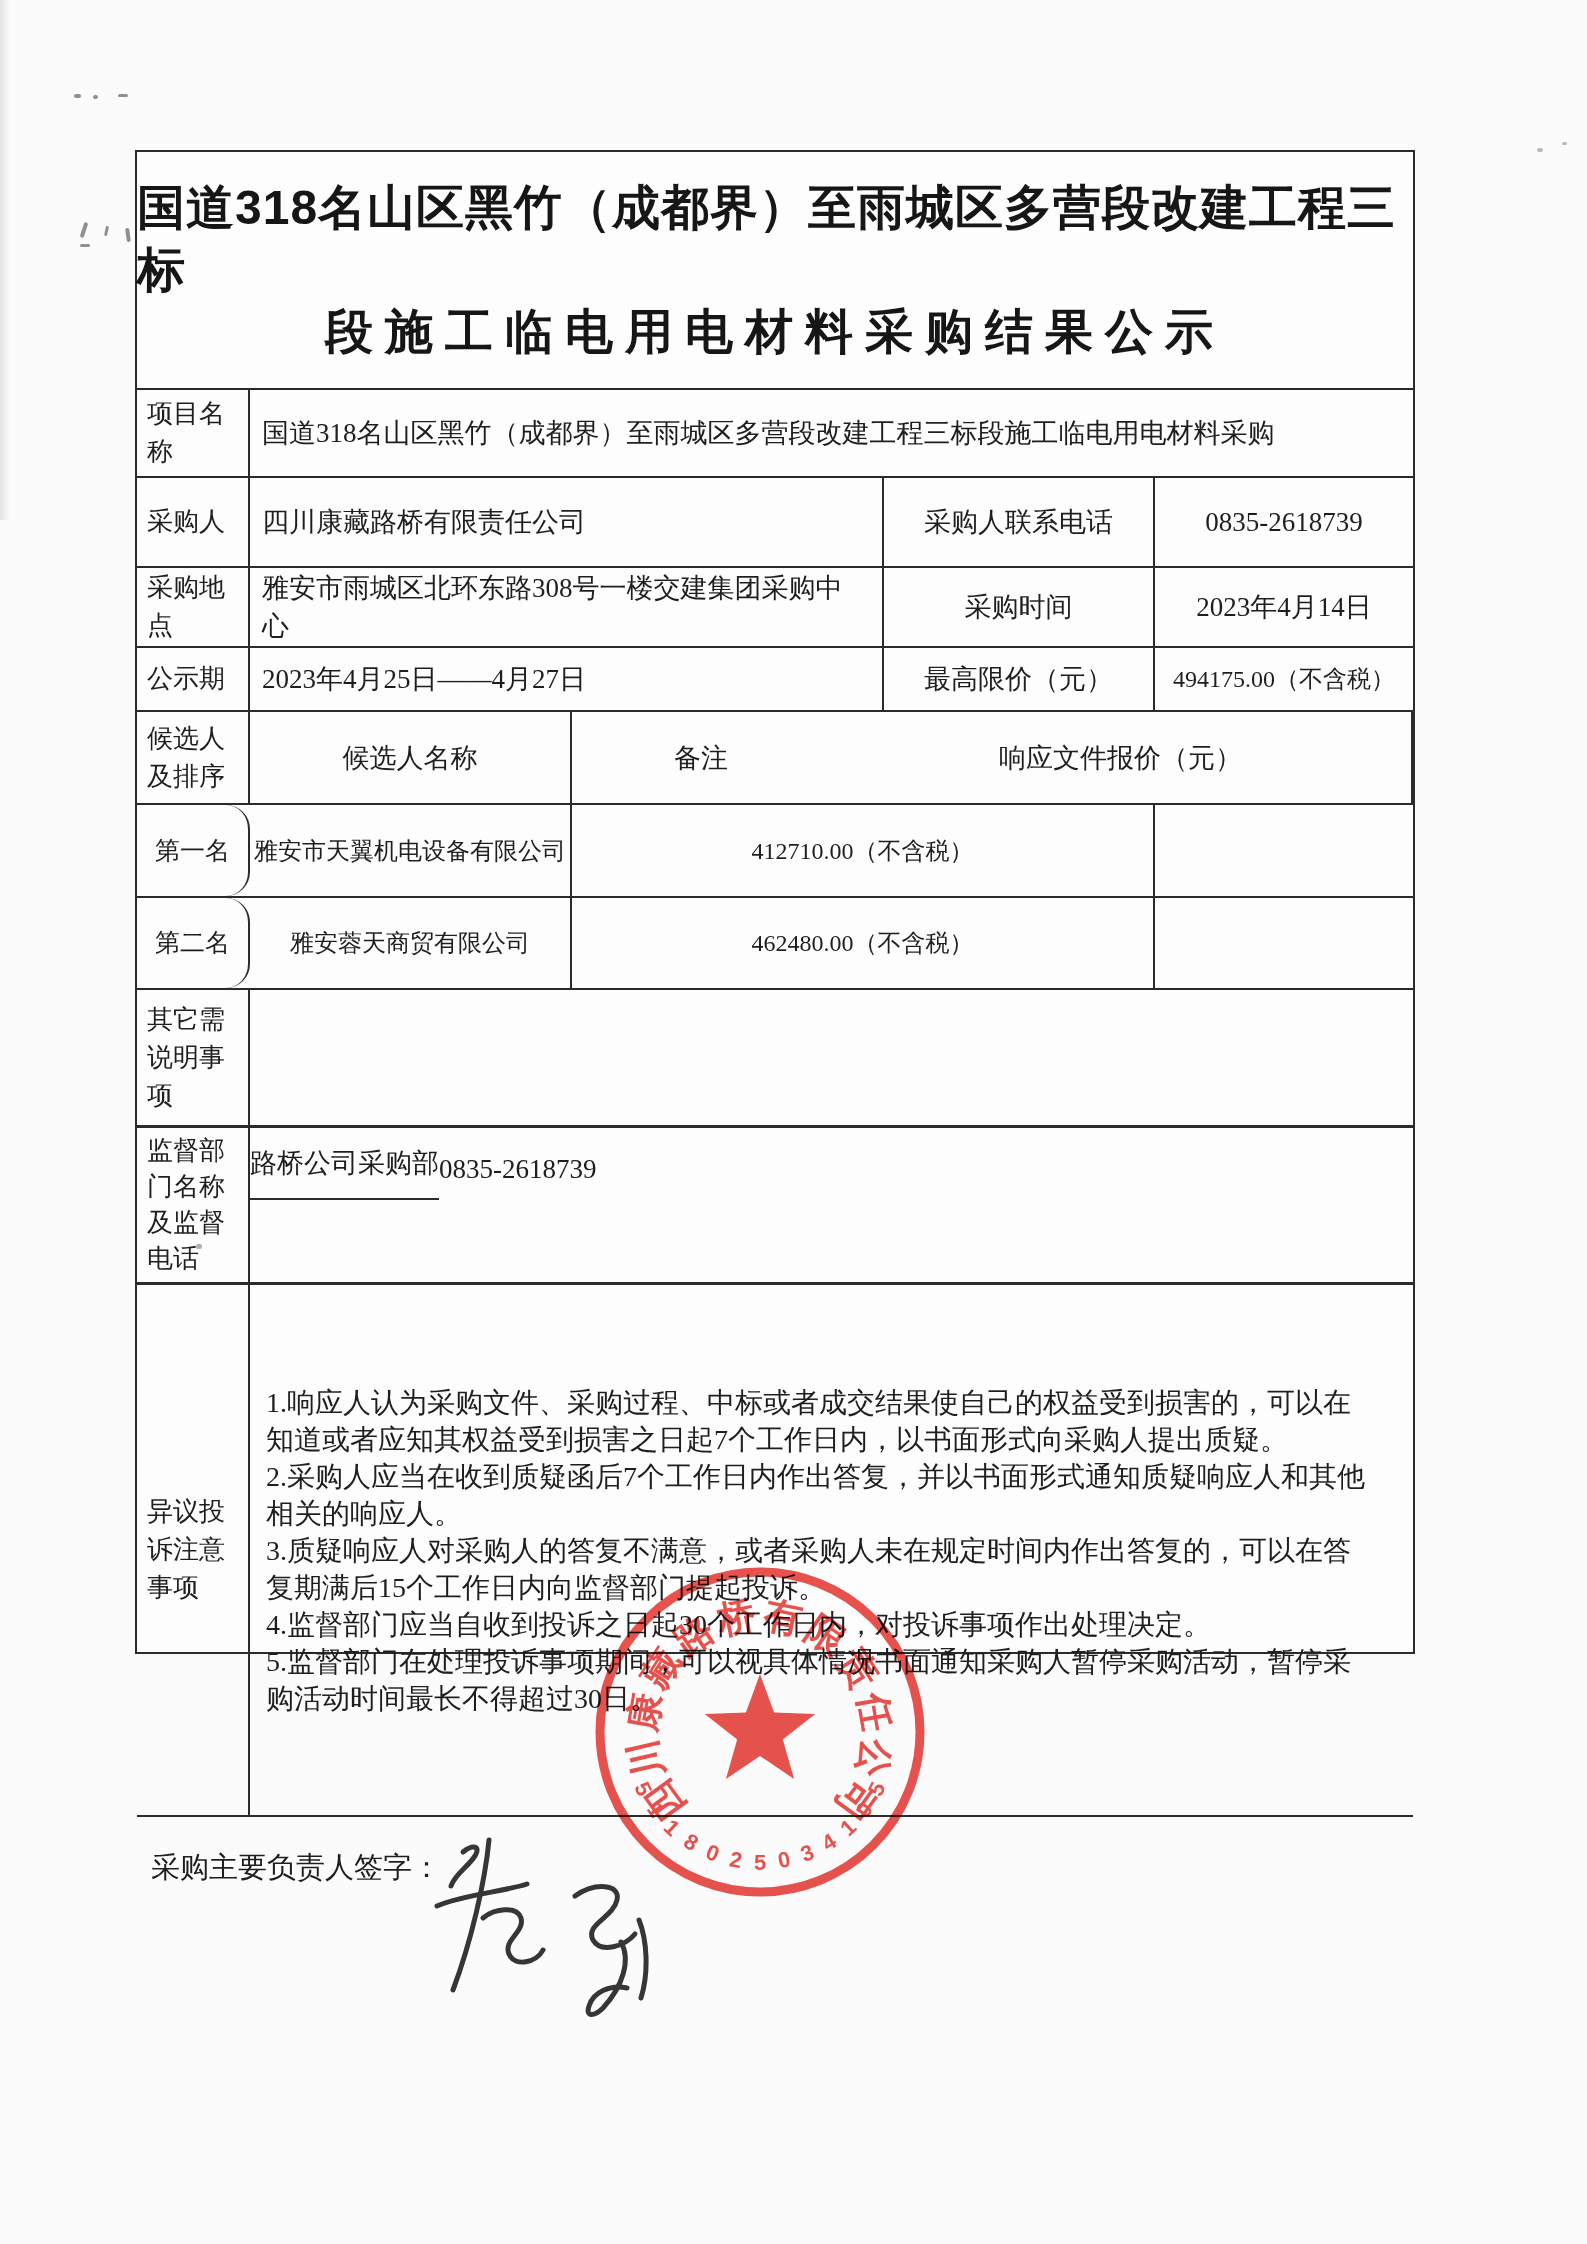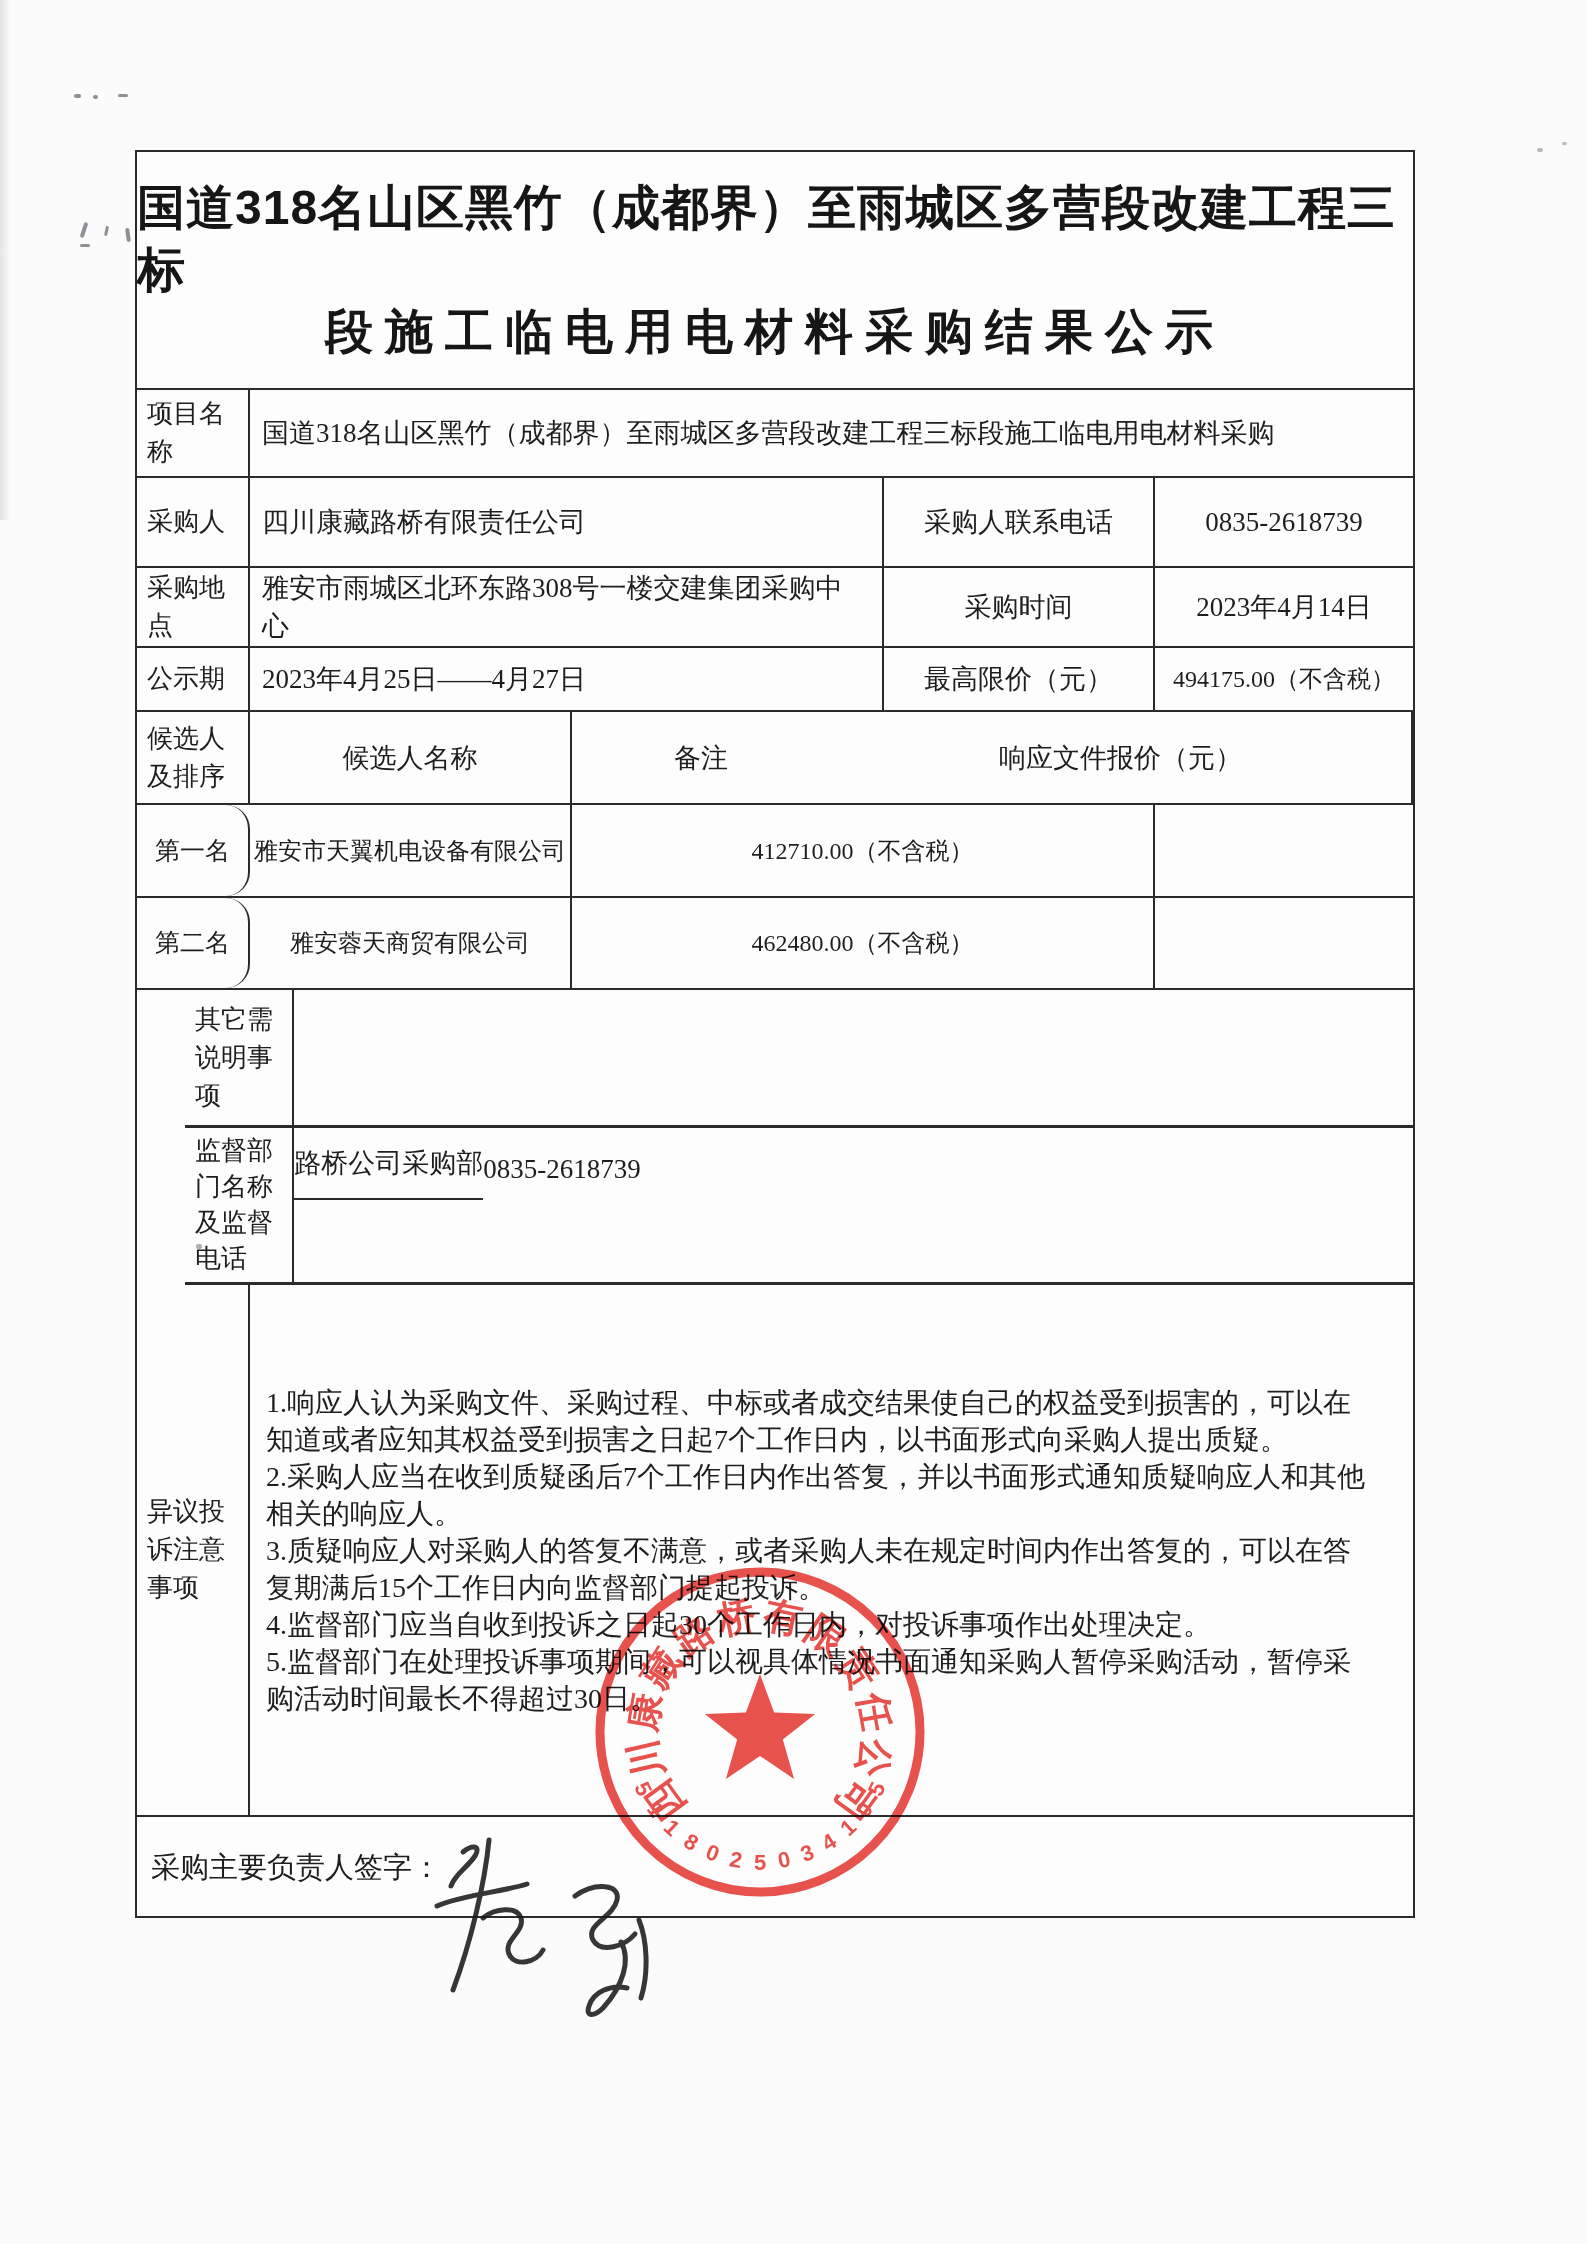--- a/index.html
+++ b/index.html
@@ -8,21 +8,21 @@
     background:#fbfbfc; overflow:hidden;
     font-family:"Liberation Serif", serif; color:#1e1e1e;
     -webkit-font-smoothing:antialiased;
   }
   #page::before{ 
     content:""; position:absolute; left:0; top:0; width:10px; height:520px;
     background:linear-gradient(to right, rgba(120,120,130,.18), rgba(120,120,130,0));
     pointer-events:none;
   }
   .table{
-    position:absolute; left:135px; top:150px; width:1280px; height:1768px;
+    position:absolute; left:135px; top:150px; width:1280px; height:1504px;
     border:2px solid #2b2b2b; box-sizing:border-box; background:#fdfdfe;
   }
   .row{display:flex; box-sizing:border-box; border-bottom:2px solid #2b2b2b;}
   .row.noline{border-bottom:none;}
   .cell{
     box-sizing:border-box; border-right:2px solid #2b2b2b;
     display:flex; align-items:center; overflow:hidden;
     font-size:27px; line-height:38px;
   }
   .cell.last{border-right:none;}
@@ -39,21 +39,21 @@
     font-size:48px; line-height:62px; color:#161616;
   }
   .title-l1{letter-spacing:1px;}
   .title-l2{letter-spacing:12px;}
   .sup-col{display:flex; flex-direction:row; box-sizing:border-box;}
   .sup-sub{
     box-sizing:border-box; display:flex; align-items:center; justify-content:center;
     font-size:27px;
   }
   .sup-sub.divide{border-bottom:2px solid #2b2b2b;}
-  .thickline{border-bottom-width:3px;margin-left:48px;}
+  .thickline{border-bottom-width:3px;}
   .obj-text{padding-left:16px; padding-right:10px; font-size:28px; line-height:37px;}
   .obj-line{white-space:nowrap;}
   .sig-label{padding-left:14px; font-size:29px;}
   .stamp-svg{position:absolute; left:585px; top:1557px; mix-blend-mode:multiply; opacity:.92;}
   .stamp-ring{fill:none; stroke:var(--stamp-color,#e8433e); stroke-width:9px;}
   .stamp-star{fill:var(--stamp-color,#e8433e);}
   .stamp-char{
     font-family:"Liberation Sans", sans-serif; font-weight:bold; font-size:38px;
     fill:var(--stamp-color,#e8433e); text-anchor:middle; dominant-baseline:central;
   }

